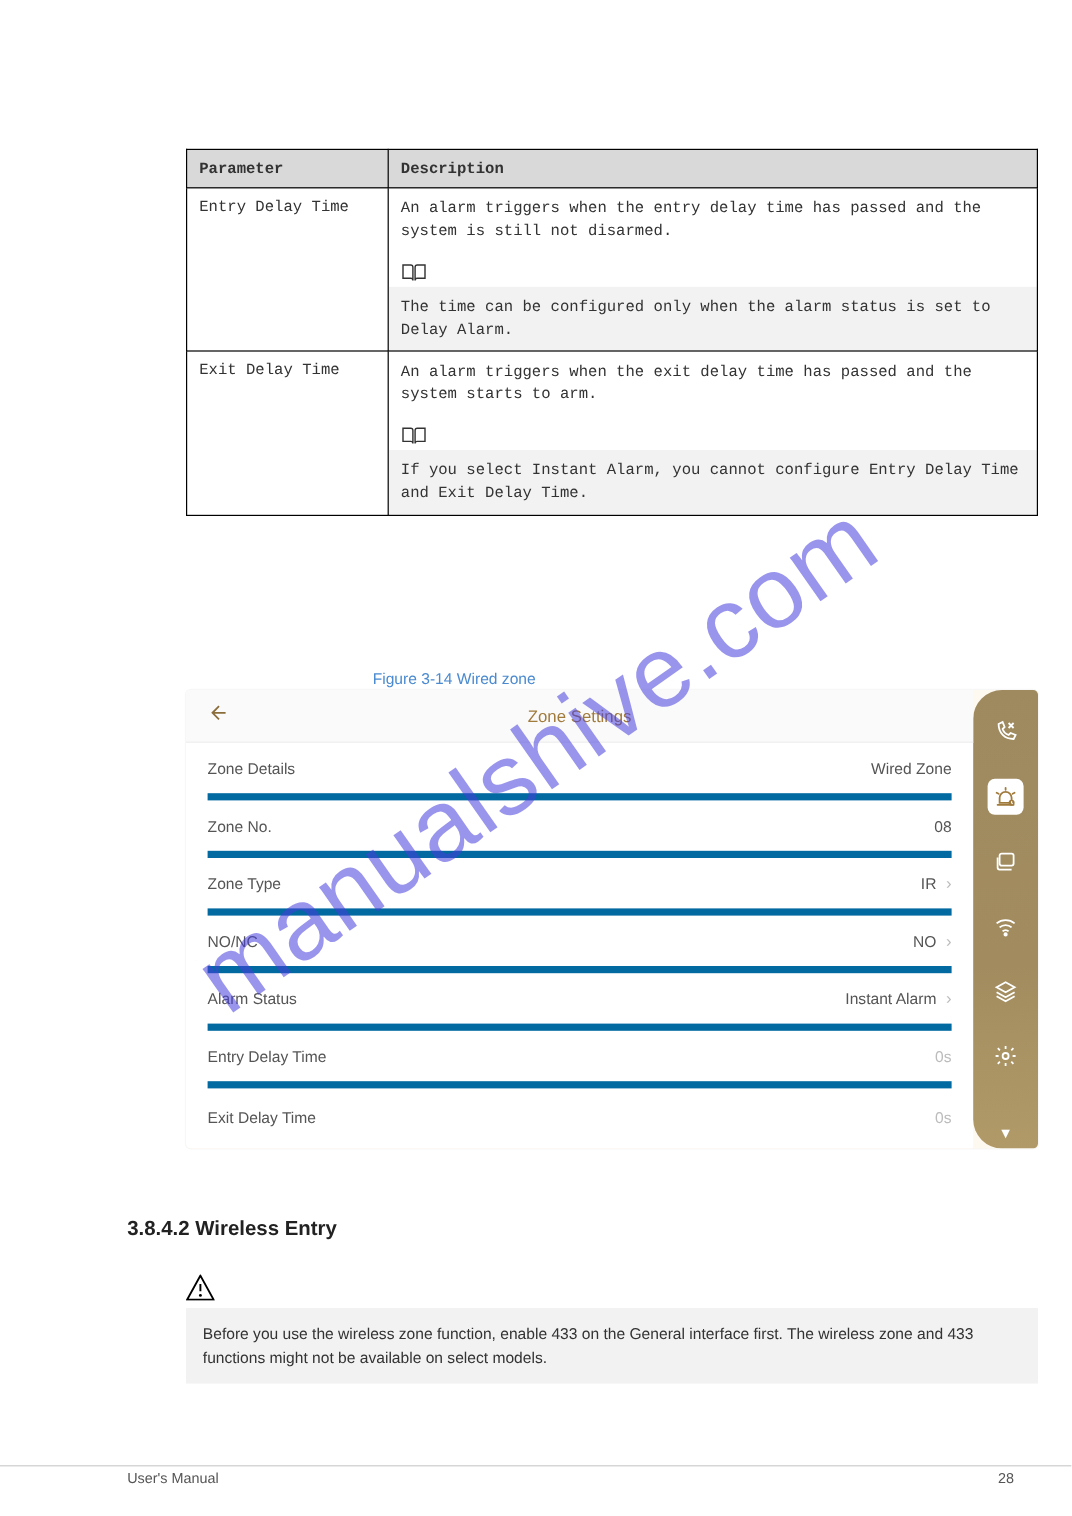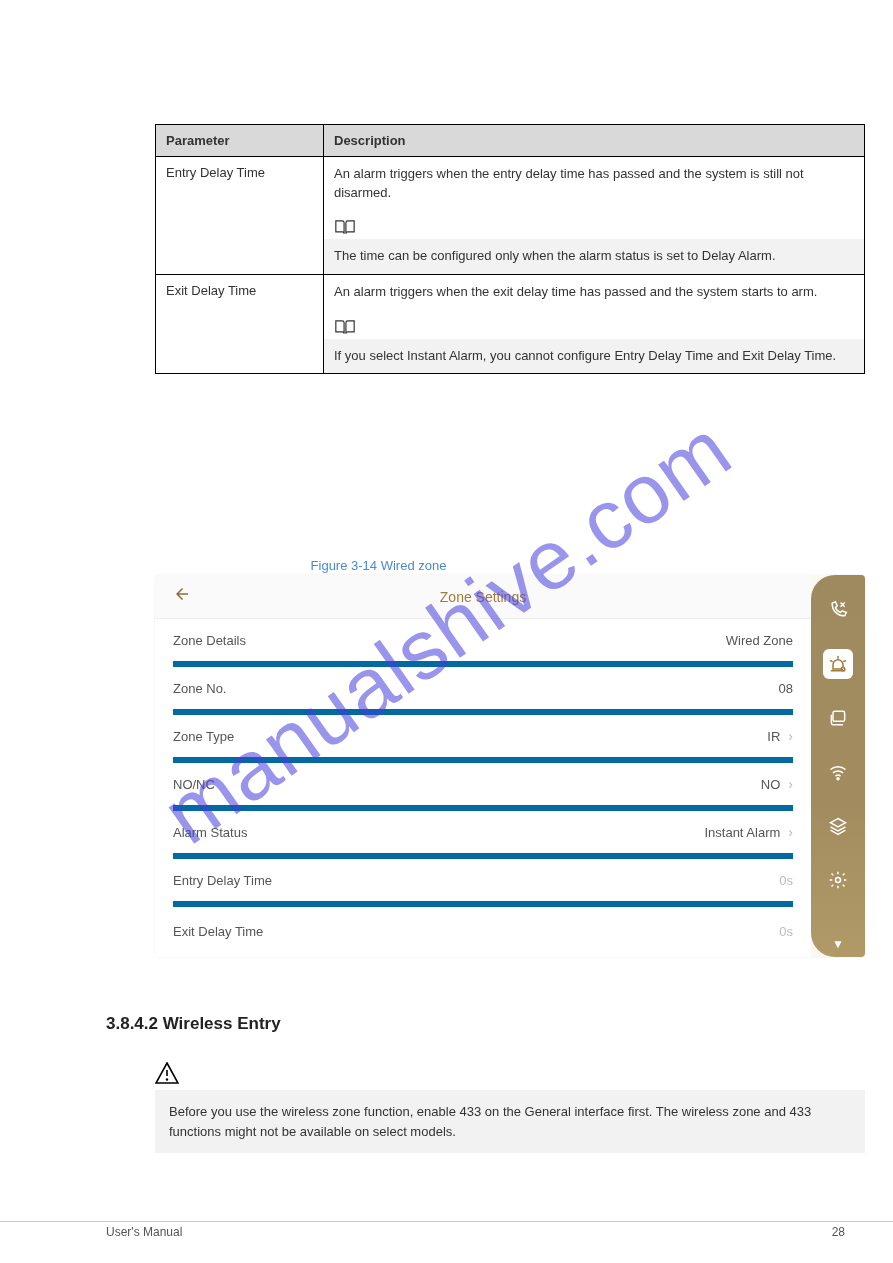--- a/index.html
+++ b/index.html
@@ -29,20 +29,21 @@
     font-family: Arial, sans-serif;
   }
 
   
   .param-table {
     position: absolute;
     top: 124px;
     left: 155px;
     width: 710px;
     border-collapse: collapse;
+    font-family: Liberation Mono, monospace;
   }
   .param-table th, .param-table td {
     border: 1px solid #000;
     vertical-align: top;
     padding: 8px 10px;
     font-size: 13px;
     text-align: left;
   }
   .param-table th {
     background: #d9d9d9;

